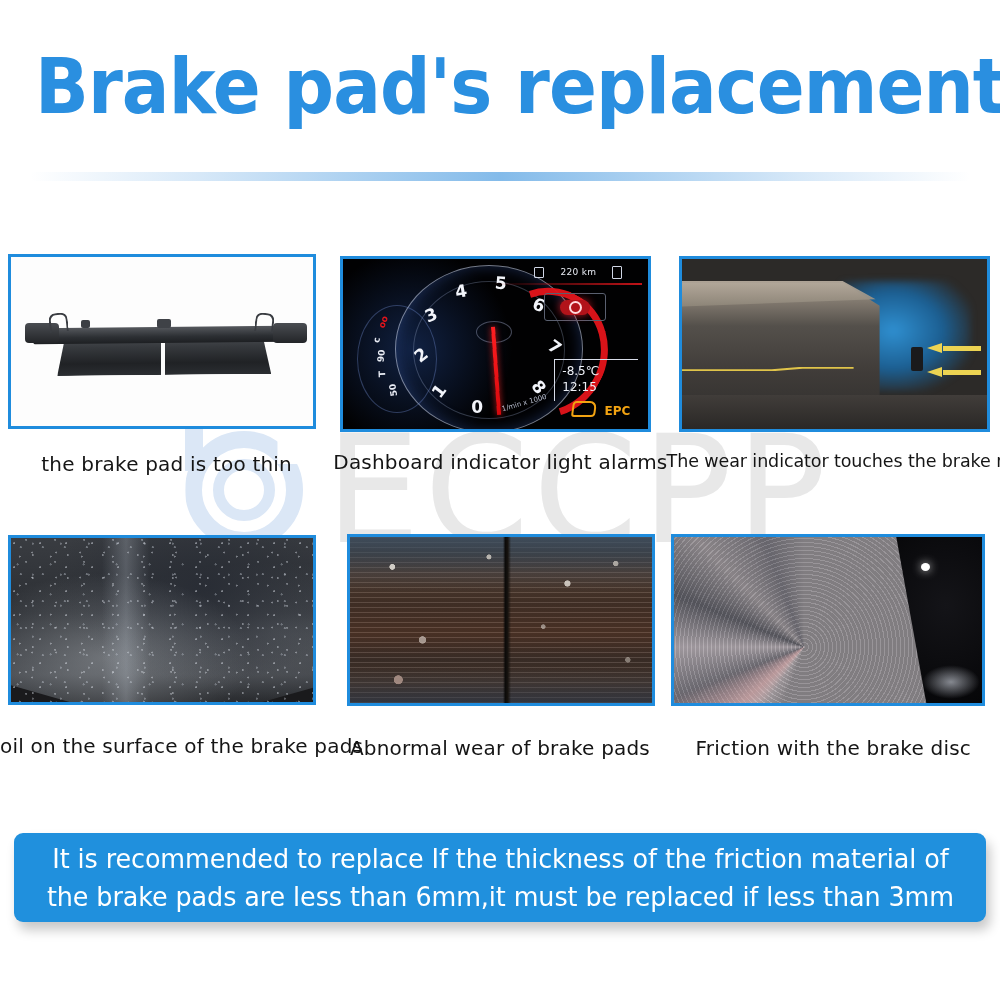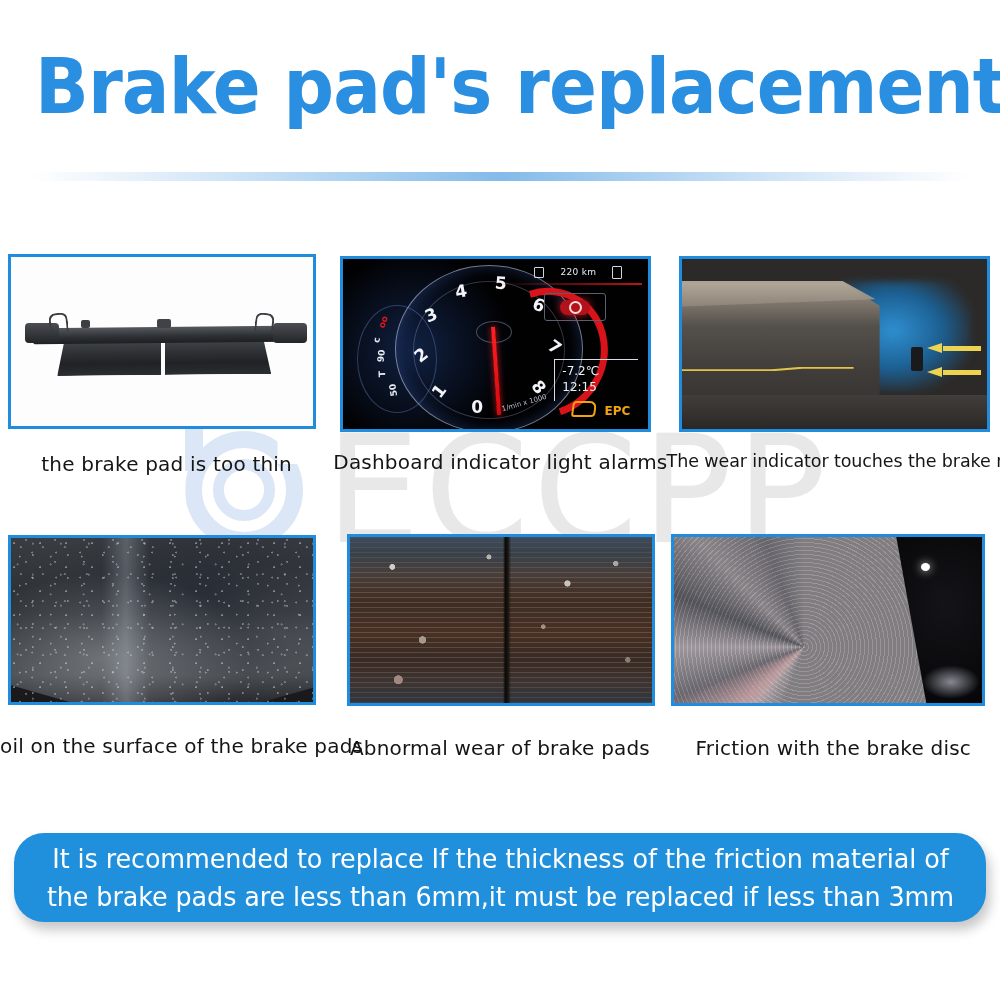--- a/index.html
+++ b/index.html
@@ -479,21 +479,21 @@
   }
 
   
   .banner {
     position: absolute;
     left: 14px;
     top: 833px;
     width: 972px;
     height: 89px;
     background: #2090dd;
-    border-radius: 30px;
+    border-radius: 9px;
     box-shadow: 4px 8px 12px rgba(0,0,0,0.22);
     display: flex;
     align-items: center;
     justify-content: center;
     z-index: 4;
   }
   .banner-text {
     color: #ffffff;
     font-family: "DejaVu Sans", sans-serif;
     font-size: 26.5px;
@@ -577,21 +577,21 @@
             <div class="door-ico"></div>
             <div class="red-line"></div>
 
             <div class="warn-box">
               <div class="warn-pill">
                   <div class="dotc"></div>
                 </div>
             </div>
 
             <div class="info-box">
-              <div>-7.2℃</div>
+              <div>-8.5℃</div>
               <div>12:15</div>
             </div>
 
             <div class="engine-glyph"></div>
             <div class="amber-ico" style="right:18px;bottom:11px;">EPC</div>
           </div>
         </div>
         <div class="caption">Dashboard indicator light alarms</div>
       </div>
 

